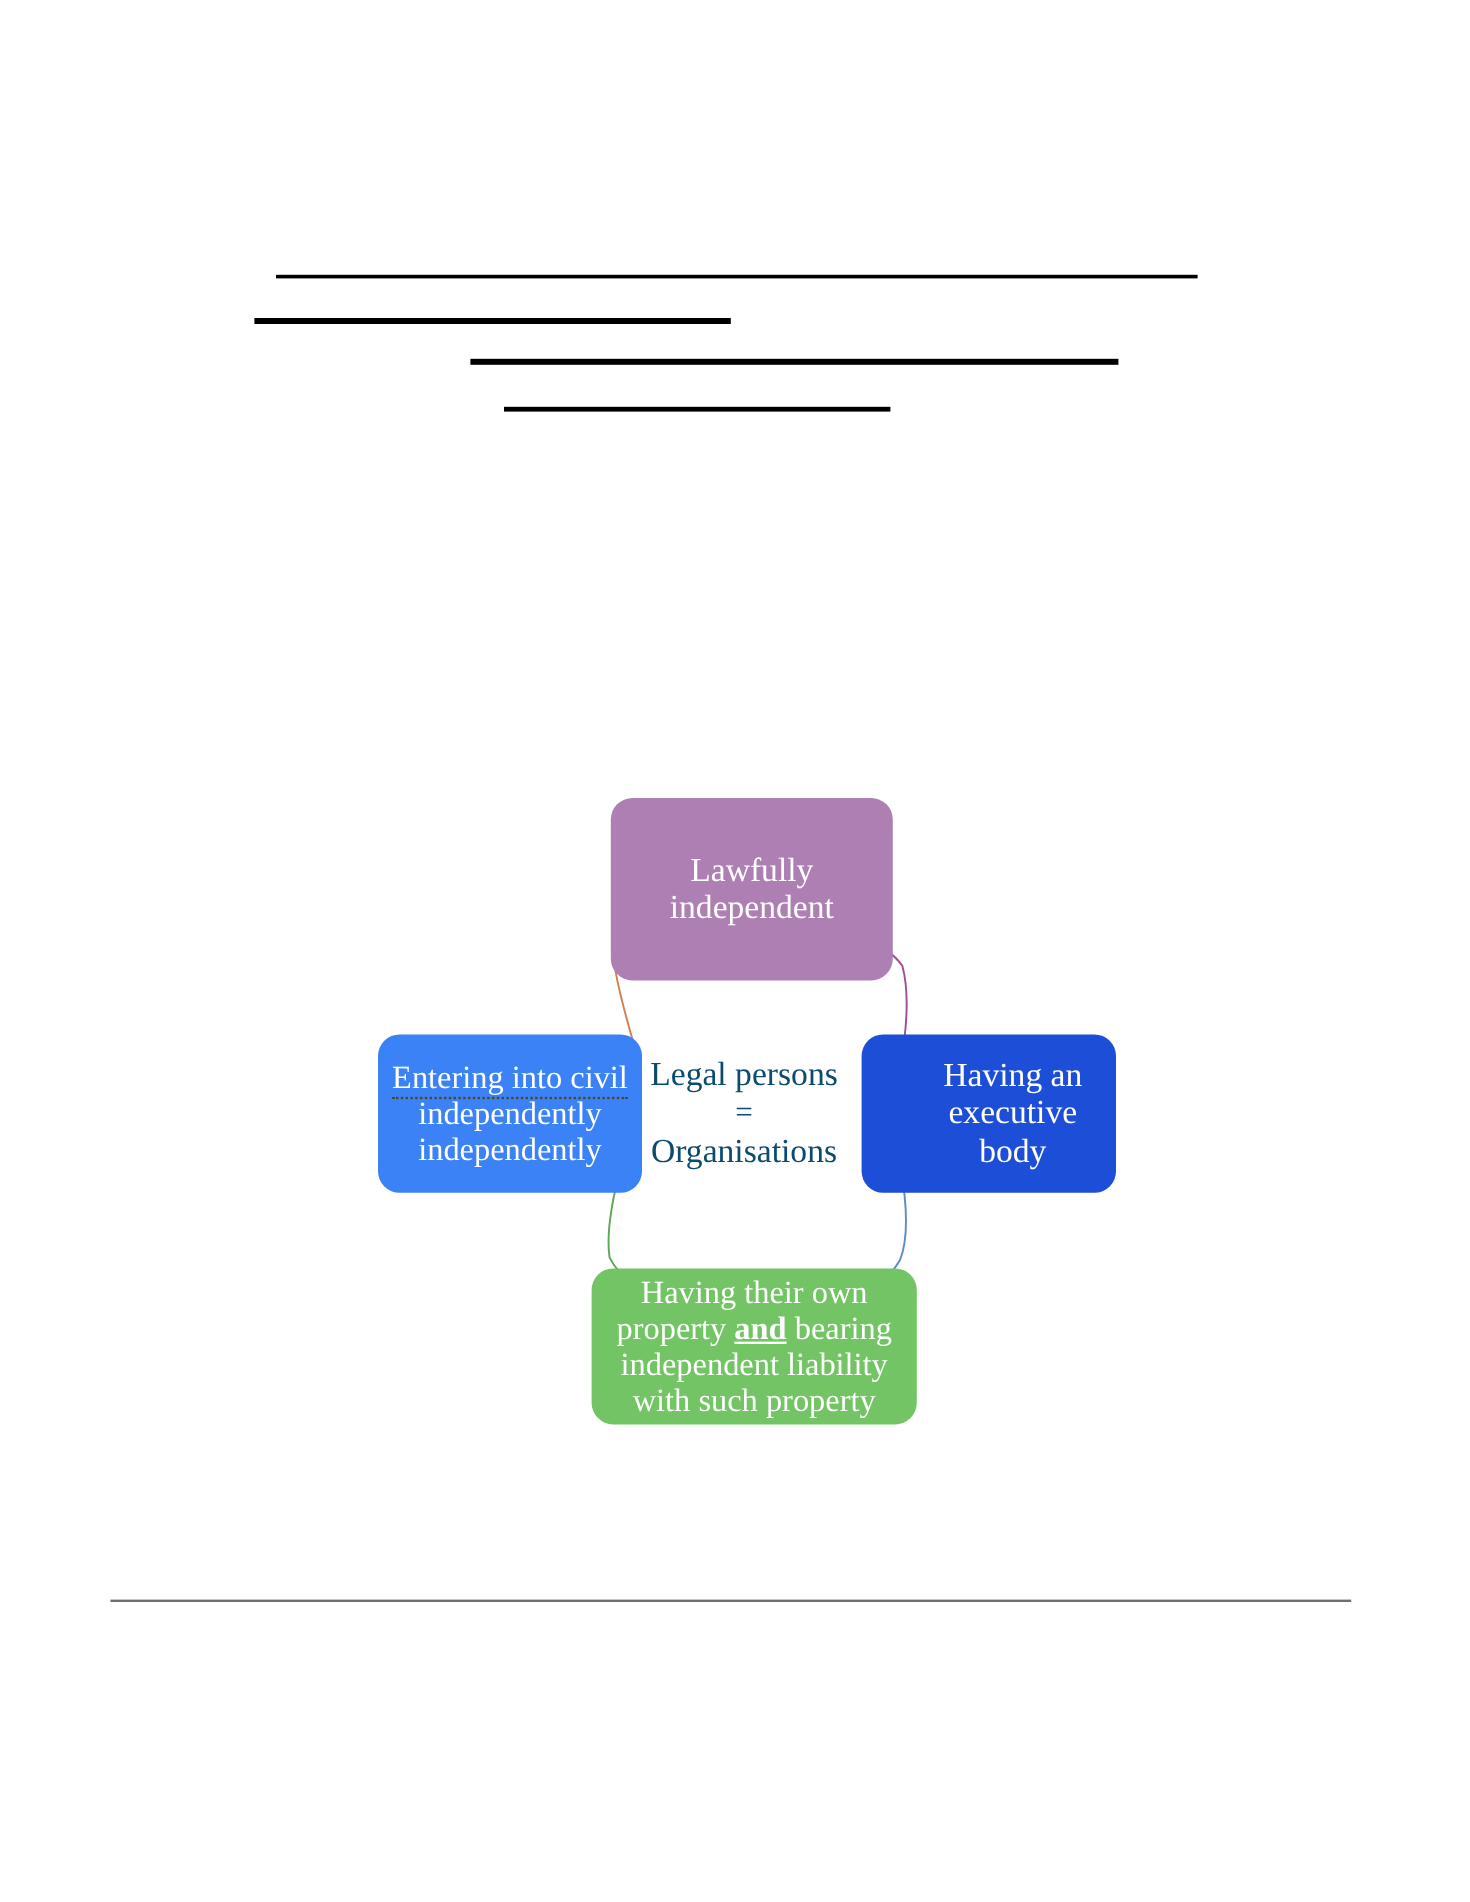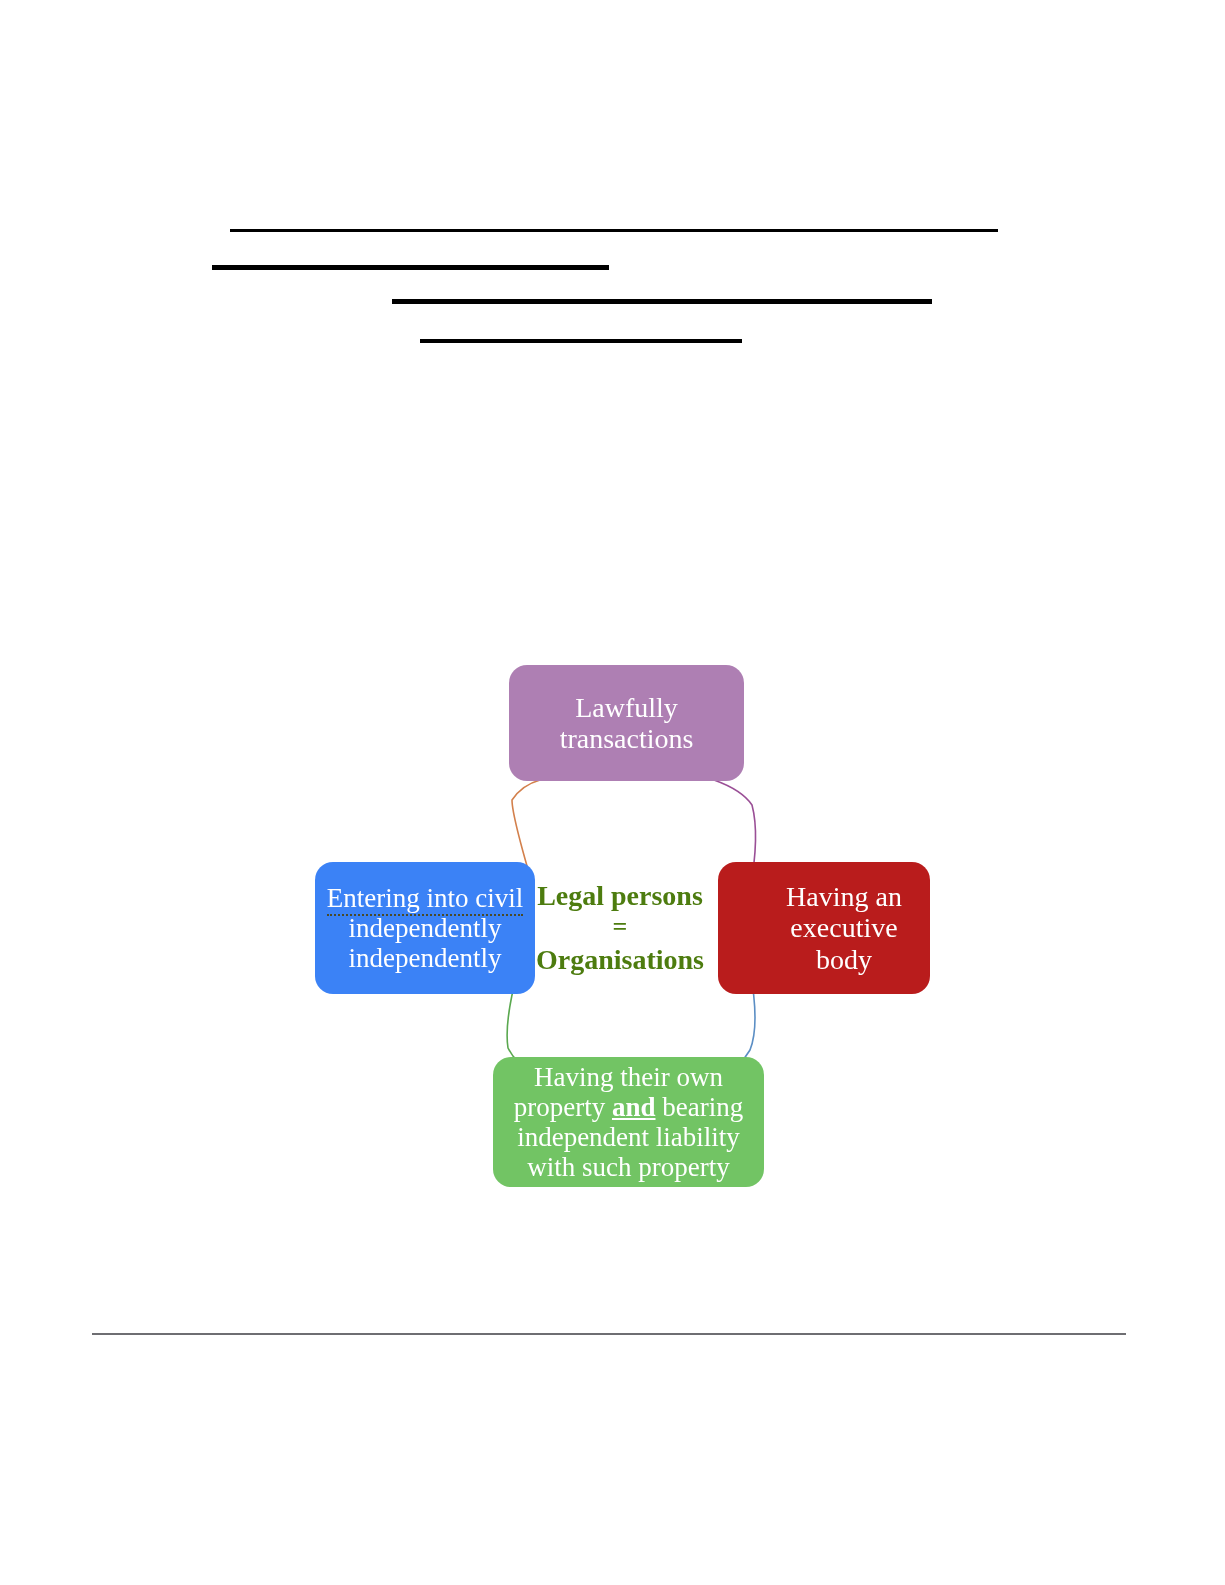--- a/index.html
+++ b/index.html
@@ -53,21 +53,21 @@
     line-height: 1.12;
     box-sizing: border-box;
     padding: 6px 8px;
   }
   .node-text { display: block; }
 
   .node-top {
     left: 219px;
     top: 25px;
     width: 235px;
-    height: 116px;
+    height: 152px;
     font-size: 28px;
   }
   .node-right {
     left: 428px;
     top: 222px;
     width: 212px;
     height: 132px;
     font-size: 28px;
   }
   .node-bottom {
@@ -88,22 +88,22 @@
   .center-label {
     position: absolute;
     left: 235px;
     top: 220px;
     width: 190px;
     height: 135px;
     display: flex;
     flex-direction: column;
     align-items: center;
     justify-content: center;
-    color: #4d7c0f;
-    font-weight: bold;
+    color: #0c4a6e;
+    font-weight: normal;
     font-size: 28px;
     line-height: 1.18;
     text-align: center;
   }
   .center-label .eq { font-size: 26px; }
 
   .u-bold {
     font-weight: bold;
     text-decoration: underline;
     margin-top: 12px;
@@ -132,25 +132,25 @@
       <path d="M 424 140 Q 452 150 462 165 Q 470 195 460 250" fill="none" stroke="#9a4f96" stroke-width="1.6"></path>
 
       <path d="M 460 330 Q 470 385 460 410 Q 450 427 432 437" fill="none" stroke="#5b8ec4" stroke-width="1.6"></path>
 
       <path d="M 244 433 Q 226 424 218 408 Q 214 382 228 330" fill="none" stroke="#5aa84f" stroke-width="1.6"></path>
     </svg>
 
     <div class="node node-top" style="background:#ae7fb3;">
       <span class="node-text">
         <span>Lawfully</span><br>
-        <span>transactions</span>
+        <span>independent</span>
       </span>
     </div>
 
-    <div class="node node-right" style="background:#b91c1c;padding-left:48px;">
+    <div class="node node-right" style="background:#1d4ed8;padding-left:48px;">
       <span class="node-text">
         <span>Having an</span><br>
         <span>executive body</span>
       </span>
     </div>
 
     <div class="node node-bottom" style="background:#72c464;">
       <span class="node-text">
         <span>Having their own</span><br>
         <span>property </span><span class="u-bold">and</span><span> bearing</span><br>

